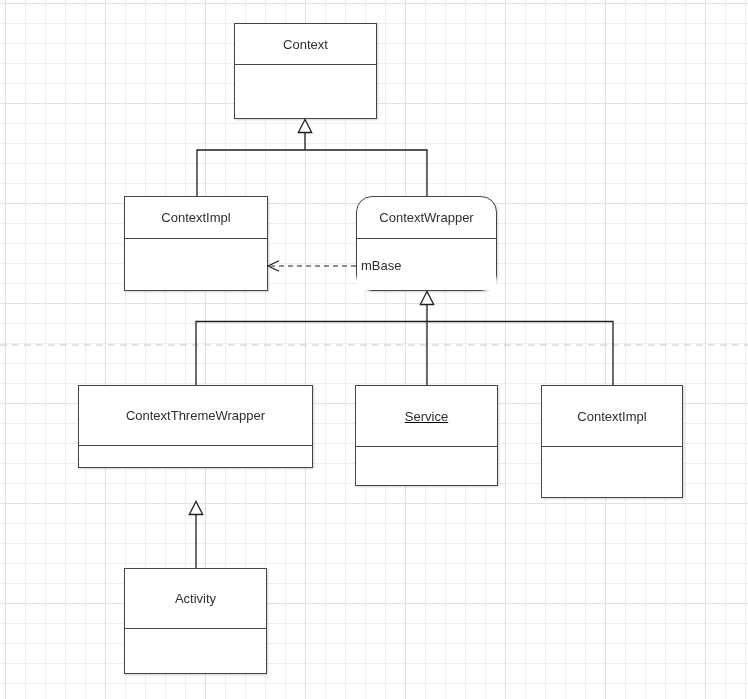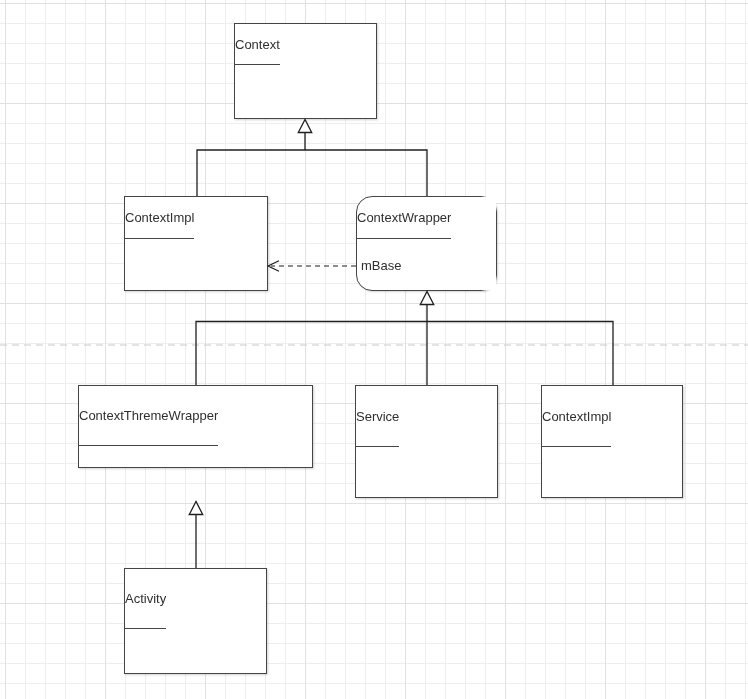--- a/index.html
+++ b/index.html
@@ -29,21 +29,21 @@
     pointer-events: none;
   }
   .uml-class {
     position: absolute;
     z-index: 2;
     box-sizing: border-box;
     background: #ffffff;
     border: 1.5px solid #454545;
     box-shadow: 1px 1px 2px rgba(0,0,0,0.18);
     display: flex;
-    flex-direction: row;
+    flex-direction: column;
   }
   .uml-title {
     display: flex;
     align-items: center;
     justify-content: center;
     border-bottom: 1.5px solid #454545;
     font-size: 13px;
     color: #2f2f2f;
     white-space: nowrap;
   }
@@ -112,21 +112,21 @@
   <div class="uml-class" style="left:356px; top:196px; width:141px; height:95px;border-radius:16px;">
     <div class="uml-title" style="height:41px">ContextWrapper</div>
     <div class="uml-body"></div>
   </div>
 
   <div class="uml-class" style="left:78px; top:385px; width:235px; height:83px;">
     <div class="uml-title" style="height:59px">ContextThremeWrapper</div>
     <div class="uml-body"></div>
   </div>
 
-  <div class="uml-class" style="left:355px; top:385px; width:143px; height:113px;">
+  <div class="uml-class" style="left:355px; top:385px; width:143px; height:101px;text-decoration:underline;">
     <div class="uml-title" style="height:60px">Service</div>
     <div class="uml-body"></div>
   </div>
 
   <div class="uml-class" style="left:541px; top:385px; width:142px; height:113px;">
     <div class="uml-title" style="height:60px">ContextImpl</div>
     <div class="uml-body"></div>
   </div>
 
   <div class="uml-class" style="left:124px; top:568px; width:143px; height:106px;">

